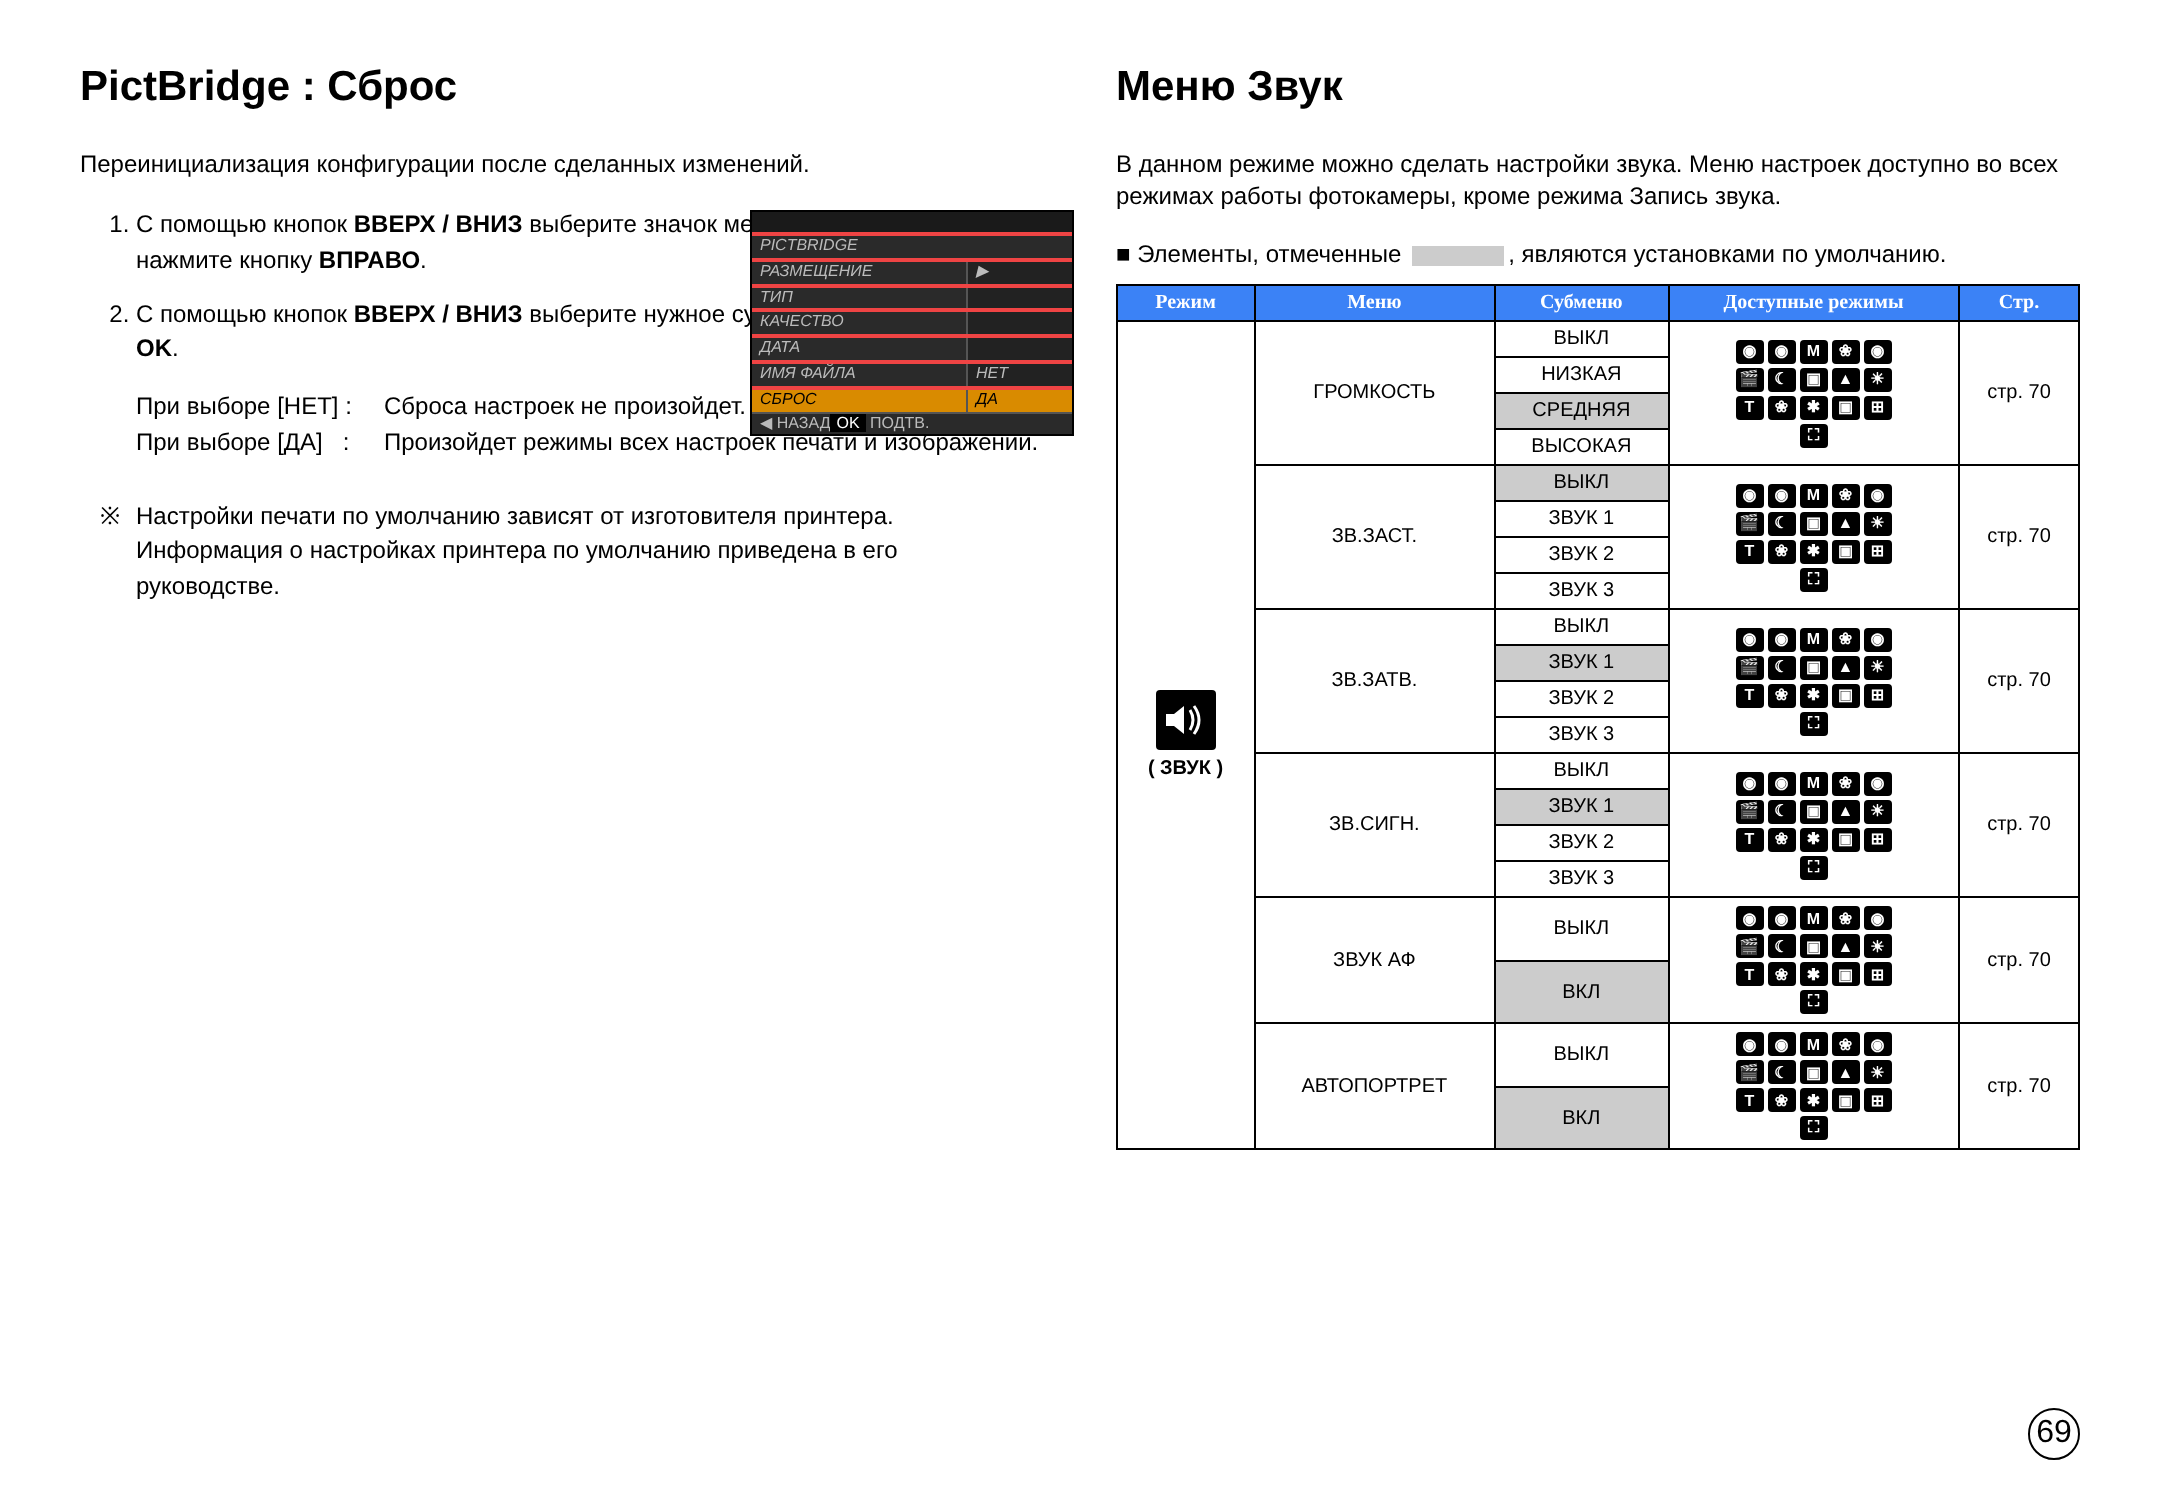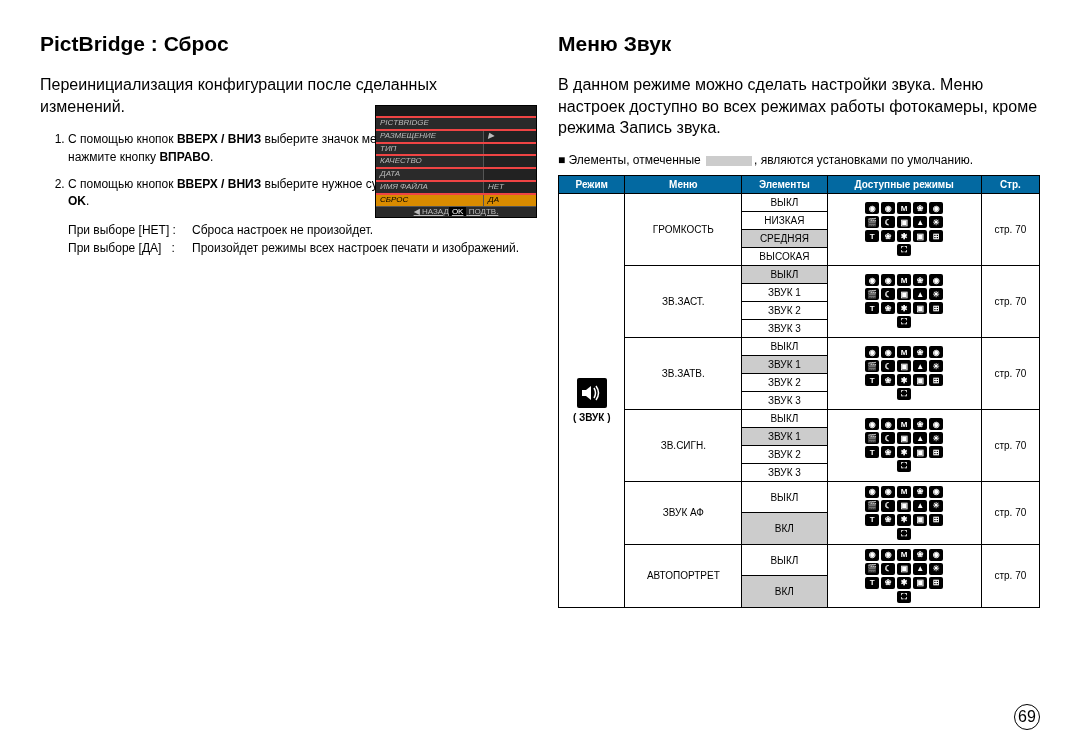--- a/index.html
+++ b/index.html
@@ -23,21 +23,21 @@
   .col {
     flex: 1;
     min-width: 0;
   }
   h1 {
     font-size: 21px;
     font-weight: bold;
     margin: 0 0 18px 0;
   }
   .intro {
-    font-size: 16px;
+    font-size: 12px;
     margin-bottom: 14px;
     line-height: 1.35;
   }
   ol.steps {
     margin: 0;
     padding-left: 28px;
     font-size: 12px;
     line-height: 1.45;
   }
   ol.steps li {
@@ -96,22 +96,21 @@
     width: 44px;
     padding: 1px 4px;
     border-left: 1px solid #555;
     background: #222;
   }
   .lcd-hl { background: #d98b00; color: #000; }
   .lcd-bottom {
     border-top: 1px solid #555;
     padding: 1px 4px;
     display: flex;
-    justify-content: center;
-    text-decoration: underline;
+    justify-content: flex-start;
   }
   .lcd-ok {
     background: #000; color: #fff; padding: 0 3px;
   }
   
   .note2 {
     font-size: 12px;
     margin: 14px 0 8px 0;
   }
   .legend-box {
@@ -127,23 +126,24 @@
     width: 100%;
     font-size: 10px;
   }
   table.settings th, table.settings td {
     border: 1px solid #000;
     padding: 3px 4px;
     text-align: center;
     vertical-align: middle;
   }
   table.settings th {
-    background: #0369a1;
+    background: #3b82f6;
     color: #fff;
     font-weight: bold;
+    font-family: Liberation Serif, serif;
   }
   .mode-cell {
     font-weight: bold;
   }
   .speaker-icon {
     display: inline-flex;
     align-items: center;
     justify-content: center;
     width: 30px;
     height: 30px;
@@ -211,20 +211,21 @@
       <div class="choice-row">
         <div class="choice-key">При выборе [НЕТ] :</div>
         <div class="choice-val">Сброса настроек не произойдет.</div>
       </div>
       <div class="choice-row">
         <div class="choice-key"><span>При выборе [ДА]</span>&nbsp;&nbsp;&nbsp;<span>:</span></div>
         <div class="choice-val">Произойдет режимы всех настроек печати и изображений.</div>
       </div>
     </div>
 
+    <div class="note">Настройки печати по умолчанию зависят от изготовителя принтера. Информация о настройках принтера по умолчанию приведена в его руководстве.</div>
 
     <div class="lcd">
       <div class="lcd-top"></div>
       <div class="lcd-row">
           <div class="lcd-left">PICTBRIDGE</div>
         </div>
       <div class="lcd-row">
           <div class="lcd-left">РАЗМЕЩЕНИЕ</div>
           <div class="lcd-right">▶</div>
         </div>
@@ -260,21 +261,21 @@
     <div class="intro">В данном режиме можно сделать настройки звука. Меню настроек доступно во всех режимах работы фотокамеры, кроме режима Запись звука.</div>
     <div class="note2">
       <span>■  Элементы, отмеченные </span><span class="legend-box"></span><span>, являются установками по умолчанию.</span>
     </div>
 
     <table class="settings">
       <thead>
         <tr>
           <th>Режим</th>
           <th>Меню</th>
-          <th>Элементы</th>
+          <th>Субменю</th>
           <th>Доступные режимы</th>
           <th>Стр.</th>
         </tr>
       </thead>
       <tbody>
 
         <tr>
           <td rowspan="22" class="mode-cell">
             <div class="speaker-icon">
               <svg width="22" height="18" viewBox="0 0 22 18">

